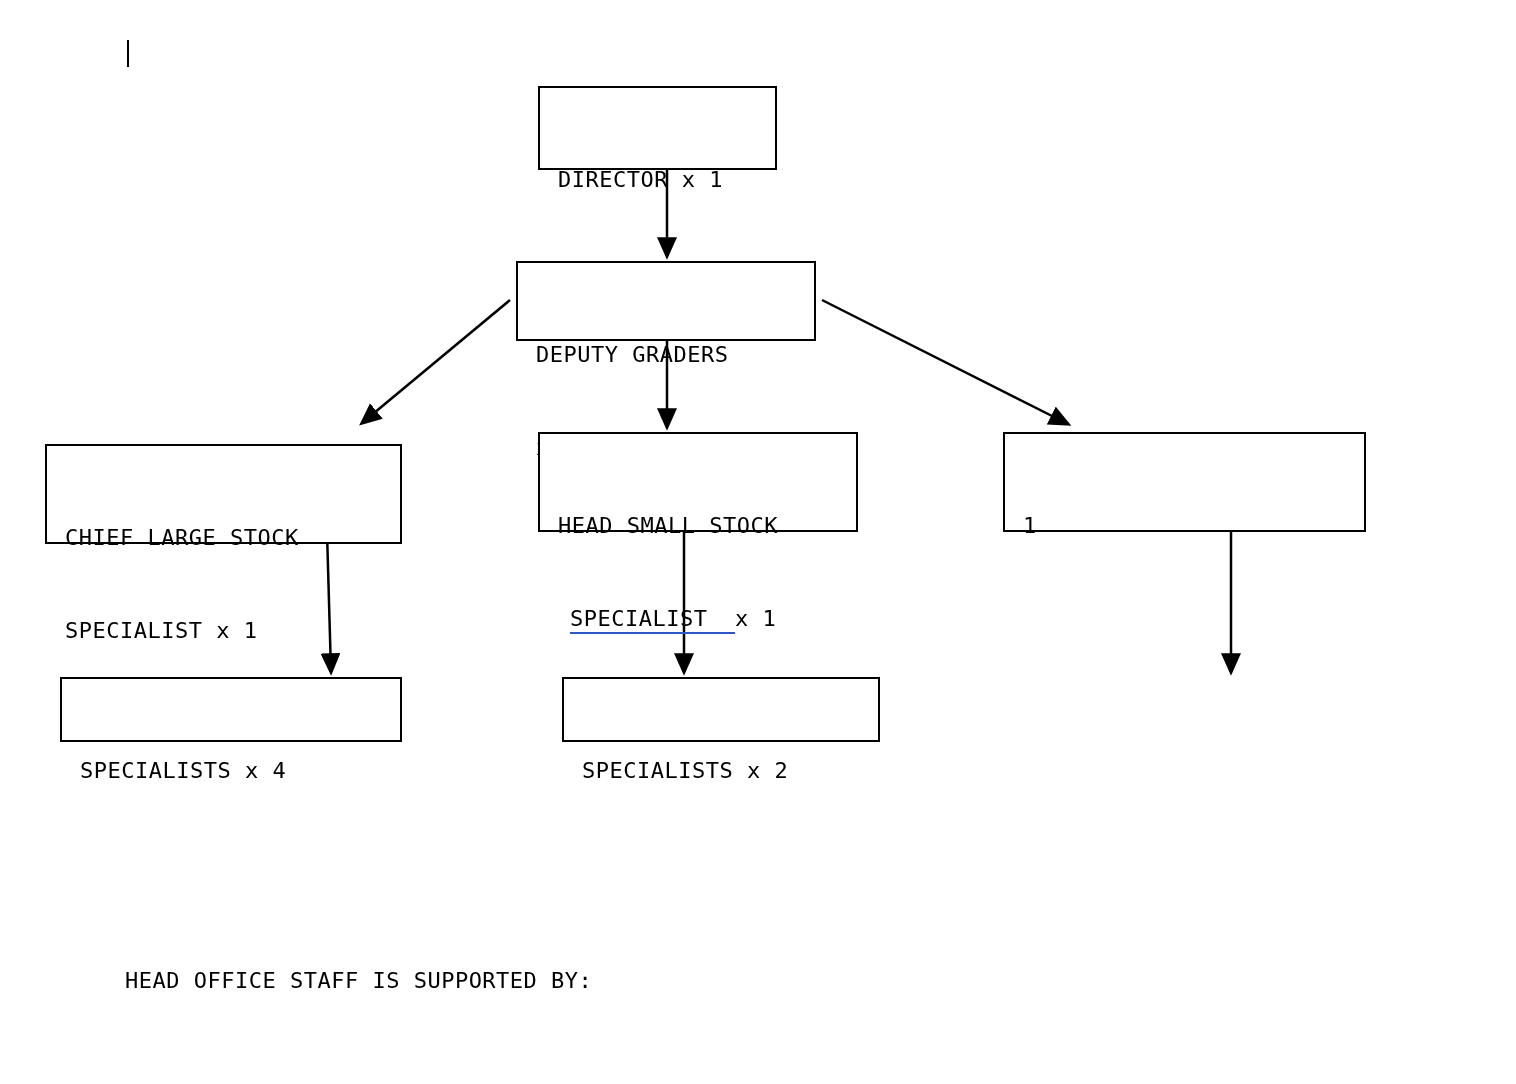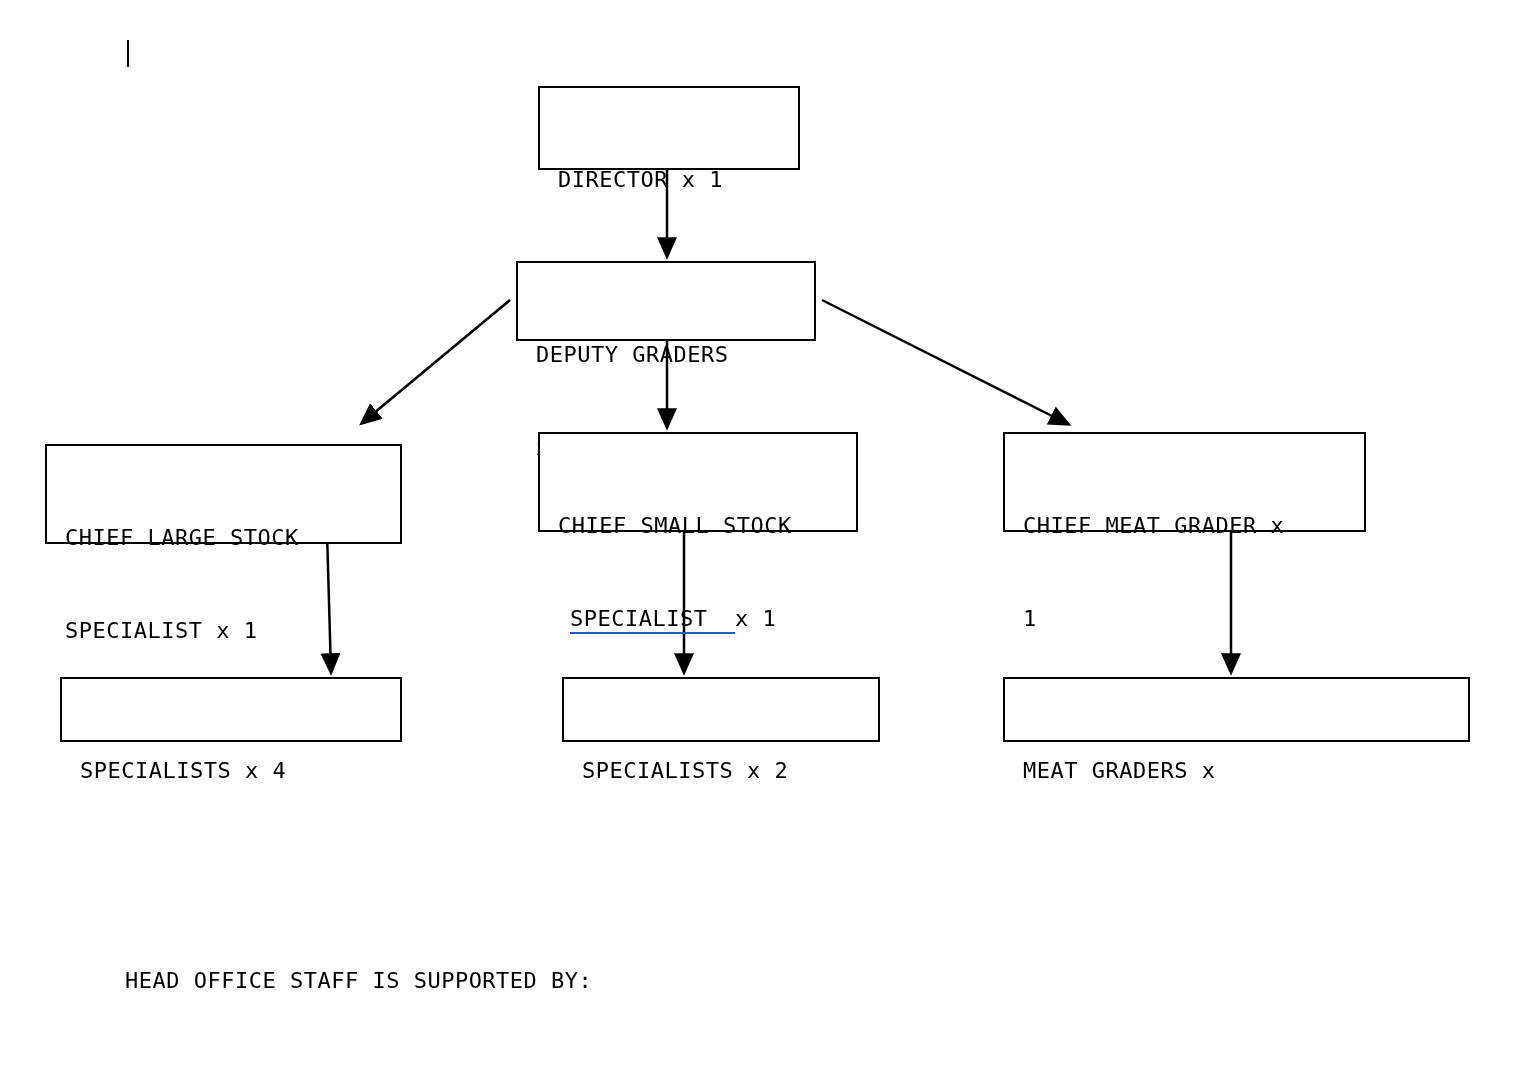--- a/index.html
+++ b/index.html
@@ -52,21 +52,21 @@
   .node .line {
     display: block;
     white-space: pre;
   }
   .grammar {
     border-bottom: 2px double #2b57c9;
     padding-bottom: 1px;
     margin-left: 12px;
   }
   
-  #node-director      { left: 538px;  top: 86px;  width: 262px; height: 84px; }
+  #node-director      { left: 538px;  top: 86px;  width: 239px; height: 84px; }
   #node-deputy        { left: 516px;  top: 261px; width: 300px; height: 80px; }
   #node-chief-large   { left: 45px;   top: 432px; width: 357px; height: 100px; margin-top: 12px; }
   #node-chief-small   { left: 538px;  top: 432px; width: 320px; height: 100px; }
   #node-chief-meat    { left: 1003px; top: 432px; width: 363px; height: 100px; }
   #node-spec-large    { left: 60px;   top: 677px; width: 342px; height: 65px; }
   #node-spec-small    { left: 562px;  top: 677px; width: 318px; height: 65px; }
   #node-meat-graders  { left: 1003px; top: 677px; width: 467px; height: 65px; }
   
   #footer {
     position: absolute;
@@ -123,40 +123,36 @@
     <span class="line">DEPUTY GRADERS</span>
     <span class="line">x 1</span>
   </div>
 
   <div class="node" id="node-chief-large">
     <span class="line">CHIEF LARGE STOCK</span>
     <span class="line">SPECIALIST x 1</span>
   </div>
 
   <div class="node" id="node-chief-small">
-    <span class="line">CHIEF SMALL STOCK</span>
+    <span class="line">HEAD SMALL STOCK</span>
     <span class="line"><span class="grammar">SPECIALIST  </span><span>x 1</span></span>
   </div>
 
   <div class="node" id="node-chief-meat">
-    <span class="line">CHIEF MEAT GRADER x</span>
     <span class="line">1</span>
   </div>
 
   <div class="node" id="node-spec-large">
     <span class="line">SPECIALISTS x 4</span>
   </div>
 
   <div class="node" id="node-spec-small">
     <span class="line">SPECIALISTS x 2</span>
   </div>
 
-  <div class="node" id="node-meat-graders">
-    <span class="line">MEAT GRADERS x</span>
-  </div>
 
   <div id="footer">
     <span class="heading">HEAD OFFICE STAFF IS SUPPORTED BY:</span>
     <ul>
       
       
     </ul>
   </div>
 
 </div>

